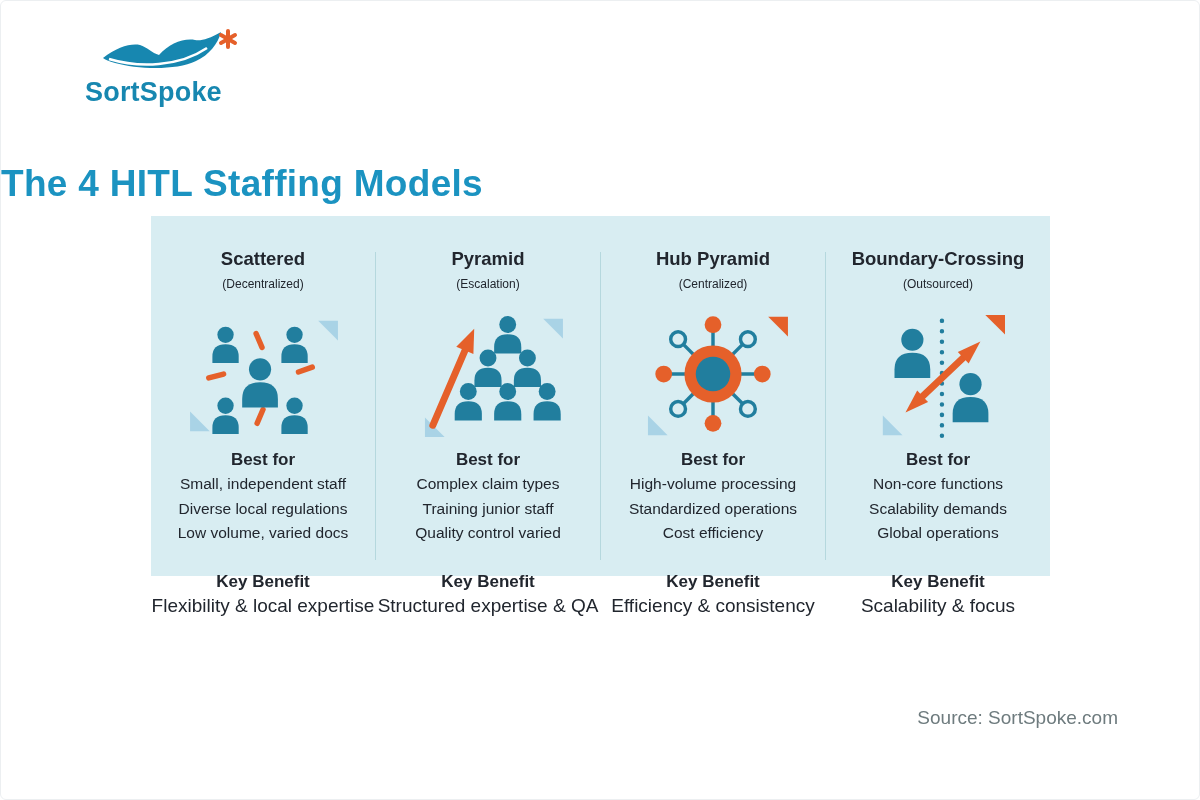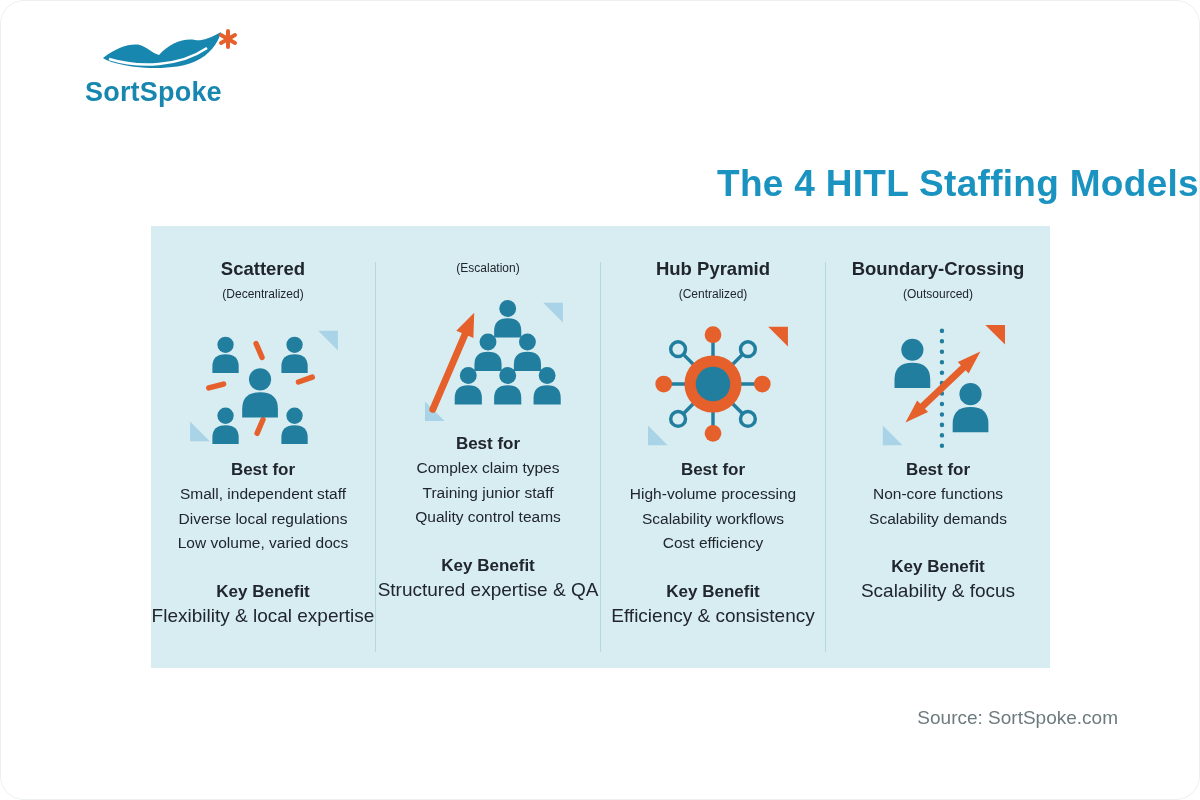--- a/index.html
+++ b/index.html
@@ -1,30 +1,30 @@
 <!DOCTYPE html>
 <html style="--title-teal: #1b93c1; --logo-teal: #1787b0; --icon-teal: #217e9e; --orange: #e5602a; --panel-bg: #d8edf2; --divider: #b5d8de; --light-triangle: #a9d3e6; --text-dark: #21262e; --source-gray: #6e7b7e;"><head>
 <meta charset="utf-8">
 <style>
   html,body{margin:0;padding:0;background:#ffffff;}
   body{width:1200px;height:800px;font-family:"Liberation Sans",sans-serif;}
   .frame{position:relative;width:1200px;height:800px;box-sizing:border-box;
-         background:#ffffff;border:1px solid #eceff1;border-radius:24px;overflow:hidden;}
+         background:#ffffff;border:1px solid #eceff1;border-radius:6px;overflow:hidden;}
 
   
   .logo{position:absolute;left:84px;top:26px;width:170px;text-align:left;}
   .logo-mark{display:block;margin-left:10px;}
   .logo-text{font-size:27px;font-weight:bold;color:var(--logo-teal);letter-spacing:.2px;margin-top:-2px;}
 
   
-  .title{position:absolute;top:162px;left:0;width:100%;text-align:right;
+  .title{position:absolute;top:162px;left:0;width:100%;text-align:left;
          font-size:37px;font-weight:bold;color:var(--title-teal);letter-spacing:.3px;}
 
   
-  .panel{position:absolute;left:150px;top:225px;width:899px;height:442px;
+  .panel{position:absolute;left:150px;top:215px;width:899px;height:360px;
          background:var(--panel-bg);display:flex;flex-direction:row;}
   .col{flex:1 1 0;text-align:center;padding-top:30px;color:var(--text-dark);}
   .divider{width:1px;background:var(--divider);margin:36px 0 16px 0;}
 
   .model-name{font-size:18.5px;font-weight:bold;line-height:26px;}
   .model-sub{font-size:12px;line-height:25px;}
   .icon-wrap{width:160px;height:138px;margin:10px auto 0 auto;}
   .section-label{font-size:17px;font-weight:bold;line-height:25px;margin-top:2px;}
   .best-line{font-size:15.5px;line-height:24.6px;}
   .key-label{margin-top:23px;}
@@ -104,39 +104,40 @@
       <div class="best-line">Small, independent staff</div>
       <div class="best-line">Diverse local regulations</div>
       <div class="best-line">Low volume, varied docs</div>
       <div class="section-label key-label">Key Benefit</div>
       <div class="benefit">Flexibility &amp; local expertise</div>
     </div>
 
     <div class="divider"></div>
 
     <div class="col">
+      <div class="model-name">Pyramid</div>
       <div class="model-sub">(Escalation)</div>
       <div class="icon-wrap">
         <svg width="160" height="138" viewBox="0 0 160 140">
           <polygon class="tri-lt" points="136,12 156,12 156,32"></polygon>
           <polygon class="tri-lt" points="16,112 16,132 36,132"></polygon>
           <use href="#person" class="person" transform="translate(100,32) scale(0.95)"></use>
           <use href="#person" class="person" transform="translate(80,66) scale(0.95)"></use>
           <use href="#person" class="person" transform="translate(120,66) scale(0.95)"></use>
           <use href="#person" class="person" transform="translate(60,100) scale(0.95)"></use>
           <use href="#person" class="person" transform="translate(100,100) scale(0.95)"></use>
           <use href="#person" class="person" transform="translate(140,100) scale(0.95)"></use>
           <line class="arrow-line" x1="24" y1="120" x2="58" y2="41"></line>
           <polygon class="arrow-head" points="66,22 65.2,47.8 47.8,40.4"></polygon>
         </svg>
       </div>
       <div class="section-label">Best for</div>
       <div class="best-line">Complex claim types</div>
       <div class="best-line">Training junior staff</div>
-      <div class="best-line">Quality control teams</div>
+      <div class="best-line">Quality control varied</div>
       <div class="section-label key-label">Key Benefit</div>
       <div class="benefit">Structured expertise &amp; QA</div>
     </div>
 
     <div class="divider"></div>
 
     <div class="col">
       <div class="model-name">Hub Pyramid</div>
       <div class="model-sub">(Centralized)</div>
       <div class="icon-wrap">
@@ -158,21 +159,21 @@
           <circle class="node-or" cx="80" cy="118" r="8.5"></circle>
           <circle class="node-or" cx="80" cy="18" r="8.5"></circle>
           <circle class="node-hollow" cx="115.4" cy="103.4" r="7.5"></circle>
           <circle class="node-hollow" cx="44.6" cy="103.4" r="7.5"></circle>
           <circle class="node-hollow" cx="44.6" cy="32.6" r="7.5"></circle>
           <circle class="node-hollow" cx="115.4" cy="32.6" r="7.5"></circle>
         </svg>
       </div>
       <div class="section-label">Best for</div>
       <div class="best-line">High-volume processing</div>
-      <div class="best-line">Scalability workflows</div>
+      <div class="best-line">Standardized operations</div>
       <div class="best-line">Cost efficiency</div>
       <div class="section-label key-label">Key Benefit</div>
       <div class="benefit">Efficiency &amp; consistency</div>
     </div>
 
     <div class="divider"></div>
 
     <div class="col">
       <div class="model-name">Boundary-Crossing</div>
       <div class="model-sub">(Outsourced)</div>
@@ -184,20 +185,21 @@
           <use href="#person" class="person" transform="translate(54,52) scale(1.25)"></use>
           <use href="#person" class="person" transform="translate(113,97) scale(1.25)"></use>
           <line class="arrow-line" x1="64.4" y1="90.5" x2="105.6" y2="51.5"></line>
           <polygon class="arrow-head" points="123,35 111.1,57.3 100.1,45.7"></polygon>
           <polygon class="arrow-head" points="47,107 69.9,96.3 58.9,84.7"></polygon>
         </svg>
       </div>
       <div class="section-label">Best for</div>
       <div class="best-line">Non-core functions</div>
       <div class="best-line">Scalability demands</div>
+      <div class="best-line">Global operations</div>
       <div class="section-label key-label">Key Benefit</div>
       <div class="benefit">Scalability &amp; focus</div>
     </div>
 
   </div>
 
   <div class="source">Source: SortSpoke.com</div>
 
 </div>
 

